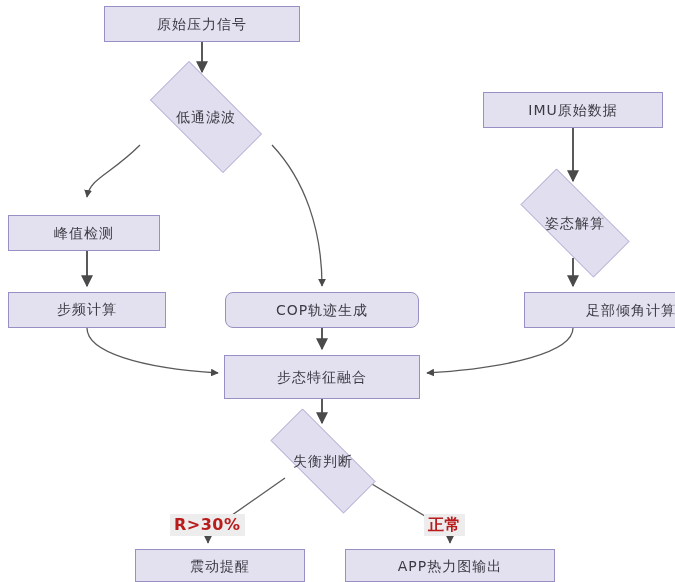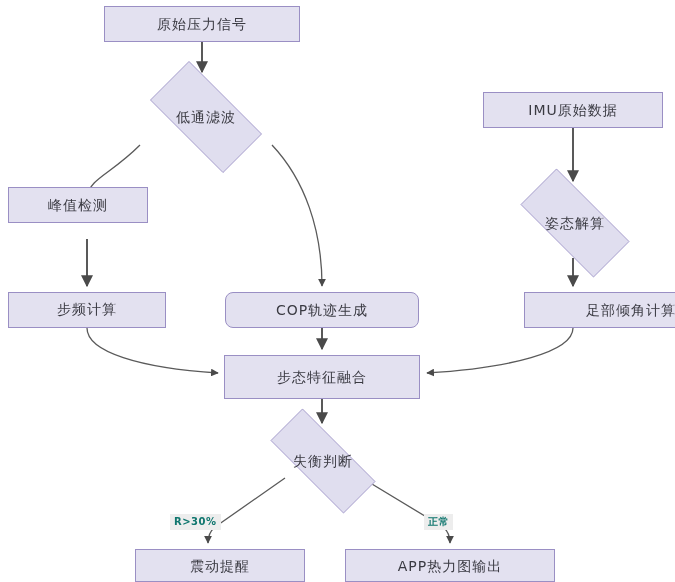--- a/index.html
+++ b/index.html
@@ -59,22 +59,22 @@
     transform: rotate(45deg) scale(0.707);
     box-sizing: border-box;
   }
   .node.decision .label {
     position: relative;
     z-index: 3;
   }
   .edge-label {
     position: absolute;
     background: #EDEDED;
-    color: #0f766e;
-    font-size: 10px;
+    color: #b91c1c;
+    font-size: 16px;
     font-weight: bold;
     letter-spacing: 0.5px;
     line-height: 1;
     padding: 3px 4px;
     white-space: nowrap;
     z-index: 3;
   }
 </style>
 </head>
 <body>
@@ -115,21 +115,21 @@
 
   <div class="node process" style="left:104px; top:6px; width:196px; height:36px;">
     <span class="label">原始压力信号</span>
   </div>
 
   <div class="node decision" style="left:133px; top:78px; width:146px; height:78px;">
     <span class="dia"></span>
     <span class="label">低通滤波</span>
   </div>
 
-  <div class="node process" style="left:8px; top:187px; width:140px; height:36px;">
+  <div class="node process" style="left:8px; top:215px; width:152px; height:36px;">
     <span class="label">峰值检测</span>
   </div>
 
   <div class="node process" style="left:8px; top:292px; width:158px; height:36px;font-family:Liberation Mono, monospace;">
     <span class="label">步频计算</span>
   </div>
 
   <div class="node process" style="left:225px; top:292px; width:194px; height:36px;border-radius:8px;">
     <span class="label">COP轨迹生成</span>
   </div>

